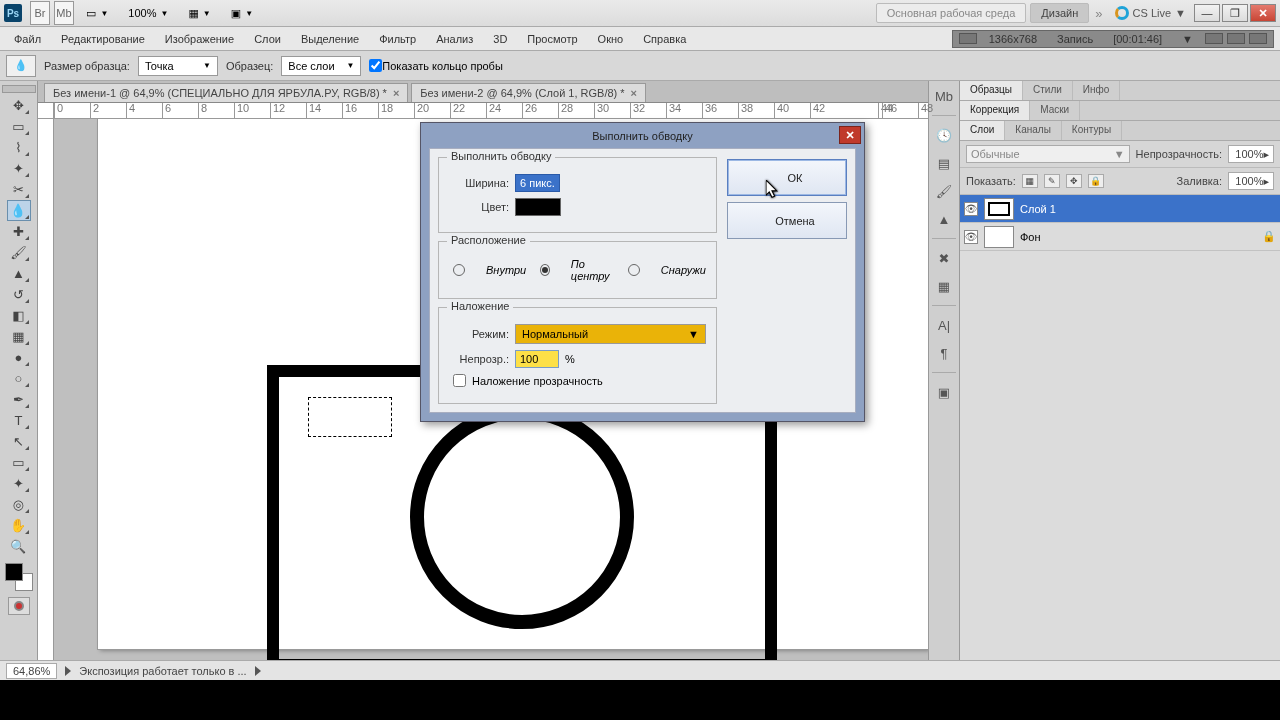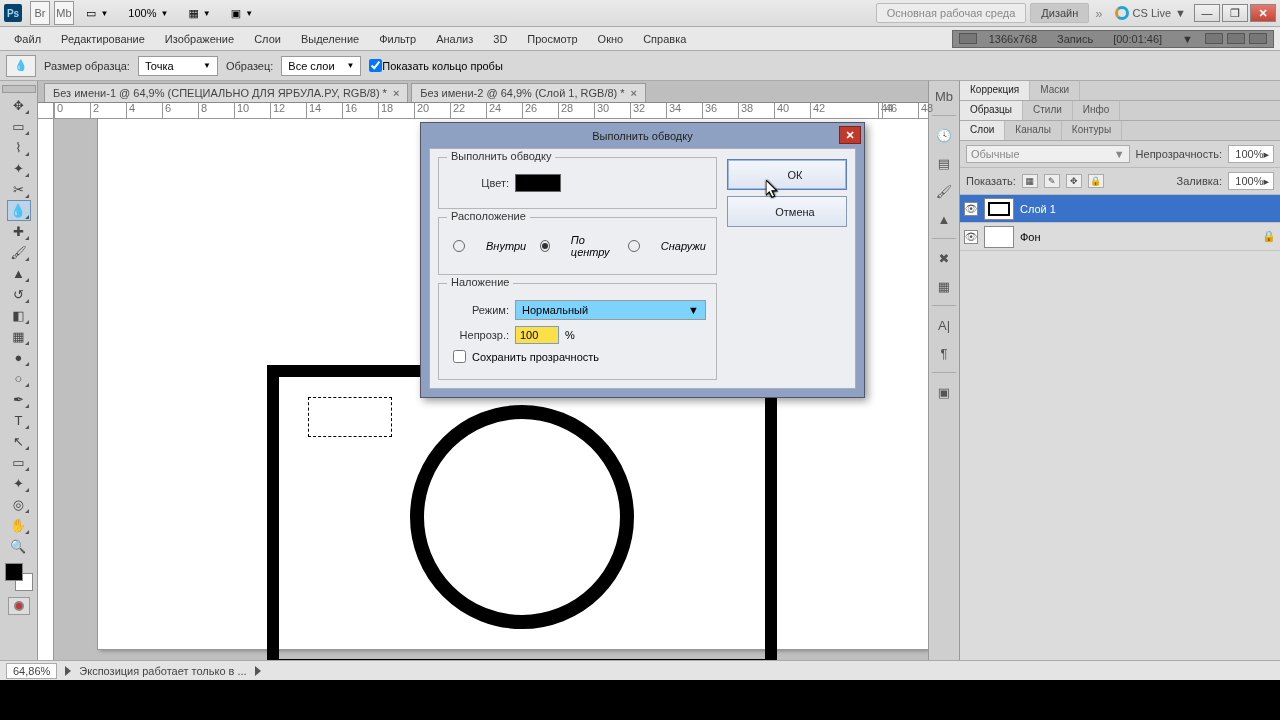--- a/index.html
+++ b/index.html
@@ -107,22 +107,22 @@
 .fs { border:1px solid #b6b6b6; padding:10px 10px 10px 10px; position:relative; }
 .fs .legend { position:absolute; top:-8px; left:8px; background:#eceef1; padding:0 4px; color:#333; }
 .frow { display:flex; align-items:center; gap:6px; margin:6px 0; }
 .frow label { width:60px; text-align:right; color:#333; }
 .txtin { border:1px solid #7a9cc6; padding:2px 4px; min-width:44px; }
 .txtin.selblue { background:#3b72c9; color:#fff; border:1px solid #2a5aa8; }
 .color-sw { width:46px; height:18px; background:#000; border:1px solid #666; }
 .radio { display:flex; align-items:center; gap:21px;font-style:italic; }
 .radio .r { width:12px;height:12px;border:1px solid #666;border-radius:50%;display:flex;align-items:center;justify-content:center; }
 .radio .r.on::after { content:""; width:6px;height:6px;background:#333;border-radius:50%; }
-.ddw { flex:1; border:1px solid #999; background:#7dd3fc; height:20px; display:flex; align-items:center; justify-content:space-between; padding:0 6px; }
-.btn { height:31px; border:1px solid #8899b4; background:linear-gradient(#f3f6fb,#dfe6f2); display:flex; align-items:center; justify-content:center; color:#222;padding-left:16px; }
+.ddw { flex:1; border:1px solid #999; background:#eab308; height:20px; display:flex; align-items:center; justify-content:space-between; padding:0 6px; }
+.btn { height:37px; border:1px solid #8899b4; background:linear-gradient(#f3f6fb,#dfe6f2); display:flex; align-items:center; justify-content:center; color:#222;padding-left:16px; }
 .btn.focus { border:1px solid #5a7fc0; box-shadow:0 0 0 1px #9cb8e4 inset; }
 .cursor { position:absolute; left:766px; top:180px; width:13px; height:18px; pointer-events:none; z-index:50; }
 .cursor svg { filter: drop-shadow(0 0 1px #000); }
 </style>
 </head>
 <body>
 
 <div class="app">
 
   <div class="titlebar">
@@ -293,27 +293,27 @@
       <div class="ic">▦</div>
         <hr>
       <div class="ic">A|</div>
       <div class="ic">¶</div>
         <hr>
       <div class="ic">▣</div>
     </div>
 
     <div class="panels">
       <div class="tabs">
-        <div class="t on">Коррекция</div>
-        <div class="t">Маски</div>
-      </div>
-      <div class="tabs">
         <div class="t on">Образцы</div>
         <div class="t">Стили</div>
         <div class="t">Инфо</div>
+      </div>
+      <div class="tabs">
+        <div class="t on">Коррекция</div>
+        <div class="t">Маски</div>
       </div>
       <div class="tabs">
         <div class="t on">Слои</div>
         <div class="t">Каналы</div>
         <div class="t">Контуры</div>
       </div>
       <div class="panelrow">
         <div class="psel">
             <span>Обычные</span>
             <span class="car">▼</span>
@@ -356,20 +356,24 @@
 
 <div class="dialog">
   <div class="dlg-title">
     <span>Выполнить обводку</span>
     <div class="dlg-close">✕</div>
   </div>
   <div class="dlg-body">
     <div class="dlg-left">
       <div class="fs">
         <span class="legend">Выполнить обводку</span>
+        <div class="frow">
+          <label>Ширина:</label>
+          <span class="txtin selblue">6 пикс.</span>
+        </div>
         <div class="frow">
           <label>Цвет:</label>
           <div class="color-sw"></div>
         </div>
       </div>
       <div class="fs">
         <span class="legend">Расположение</span>
         <div class="frow" style="gap:14px; padding-left:4px;">
           <div class="radio">
               <span class="r"></span>
@@ -394,21 +398,21 @@
               <span class="car">▼</span>
             </div>
         </div>
         <div class="frow">
           <label>Непрозр.:</label>
           <span class="txtin" style="background:#fde047;color:#000">100</span>
           <span>%</span>
         </div>
         <div class="frow" style="padding-left:4px;">
           <input type="checkbox" style="">
-          <span>Сохранить прозрачность</span>
+          <span>Наложение прозрачность</span>
         </div>
       </div>
     </div>
     <div class="dlg-right">
       <div class="btn focus">ОК</div>
       <div class="btn">Отмена</div>
     </div>
   </div>
 </div>
 

